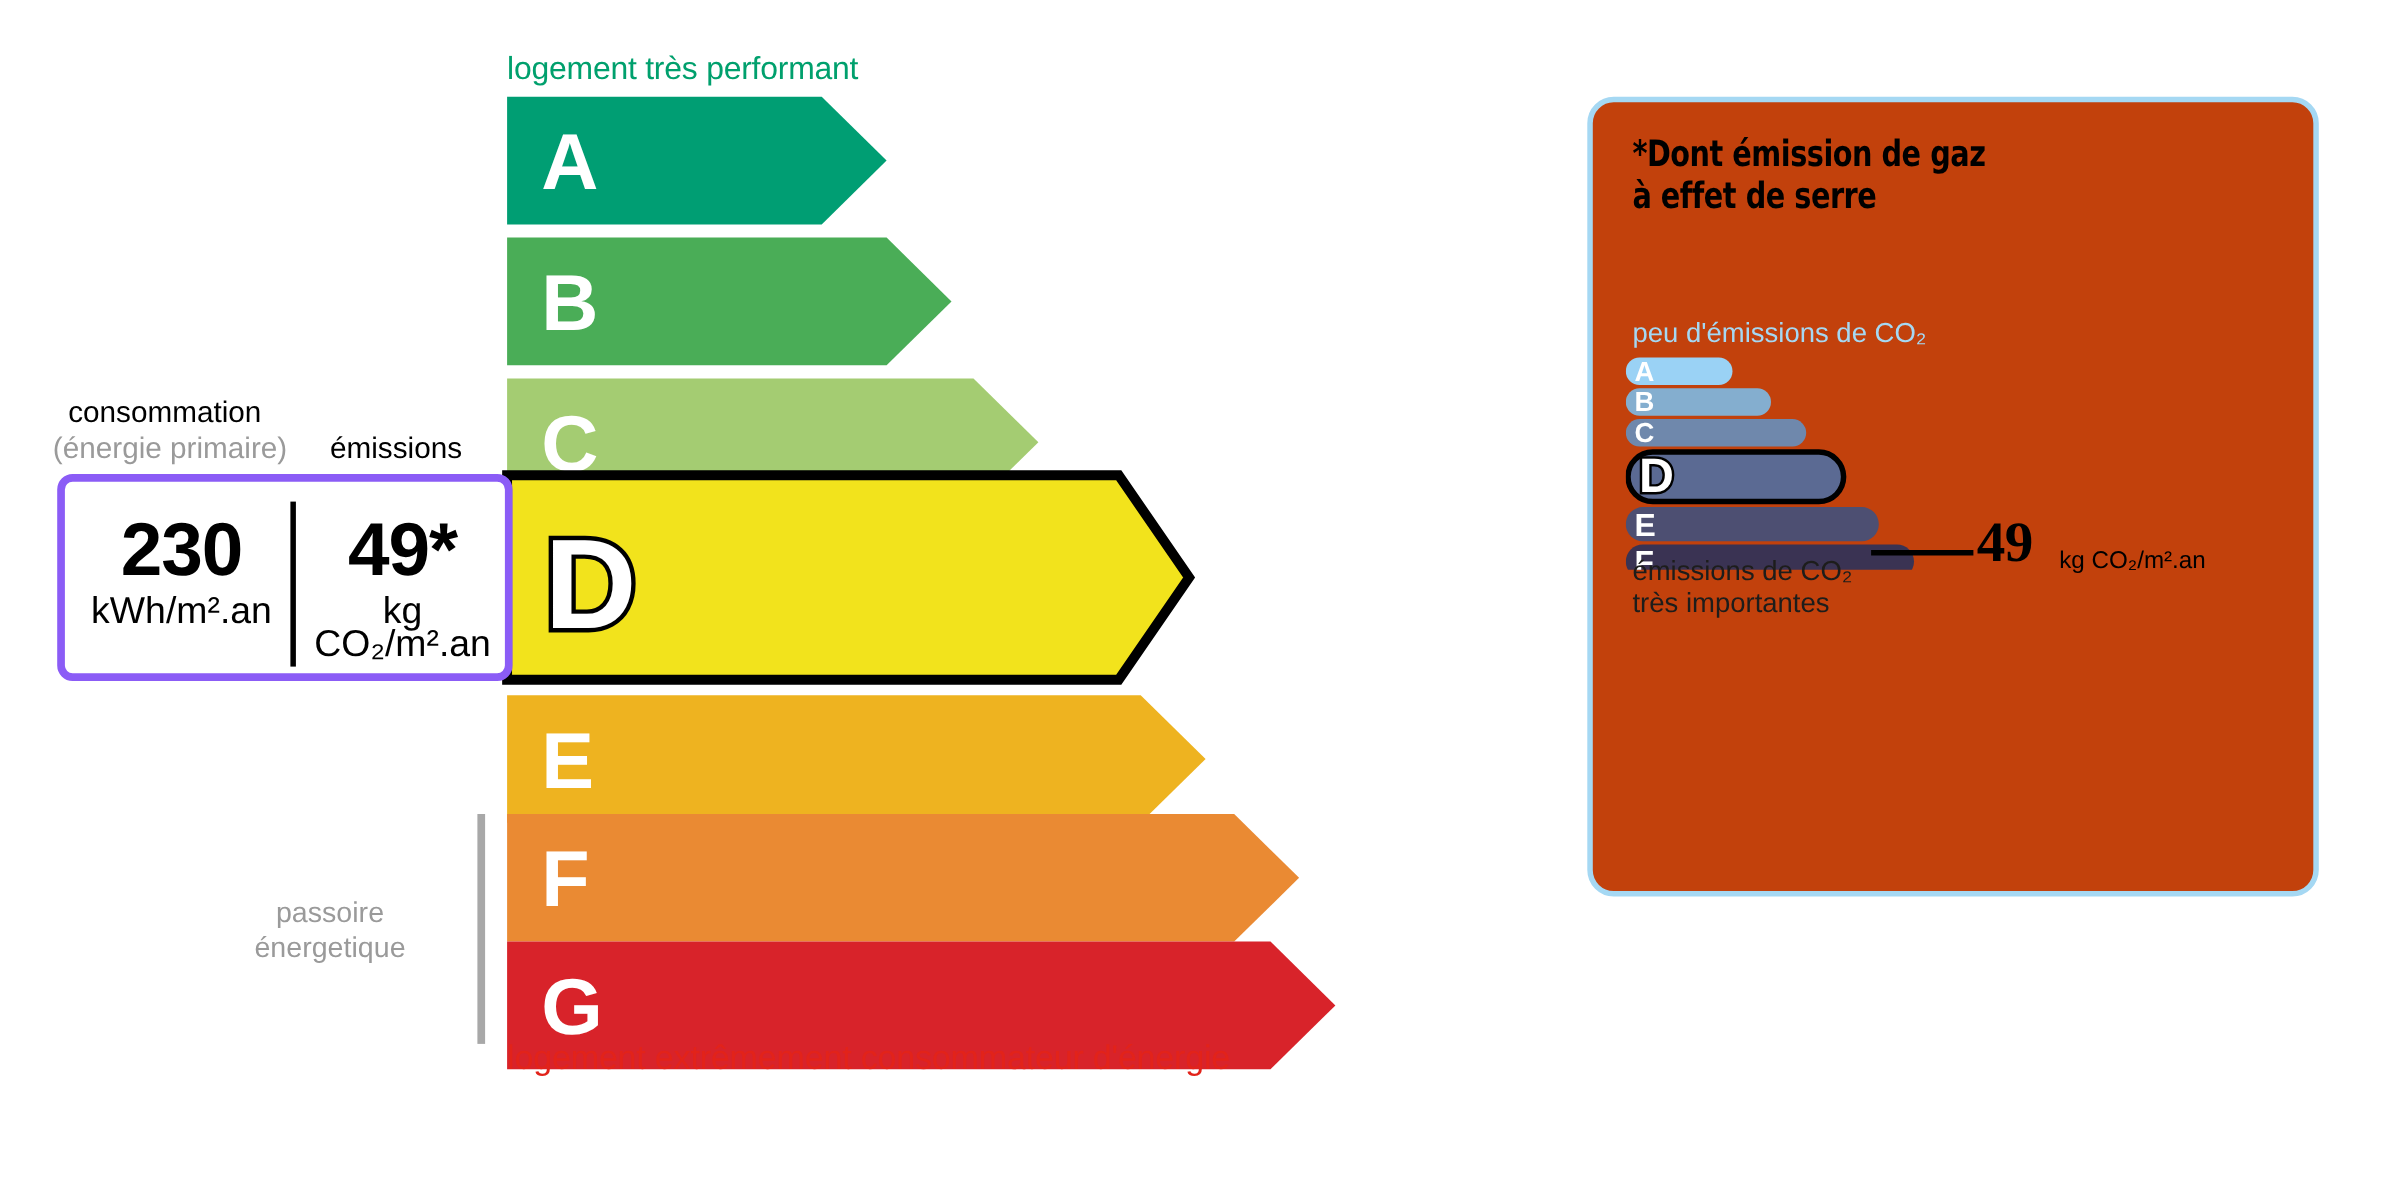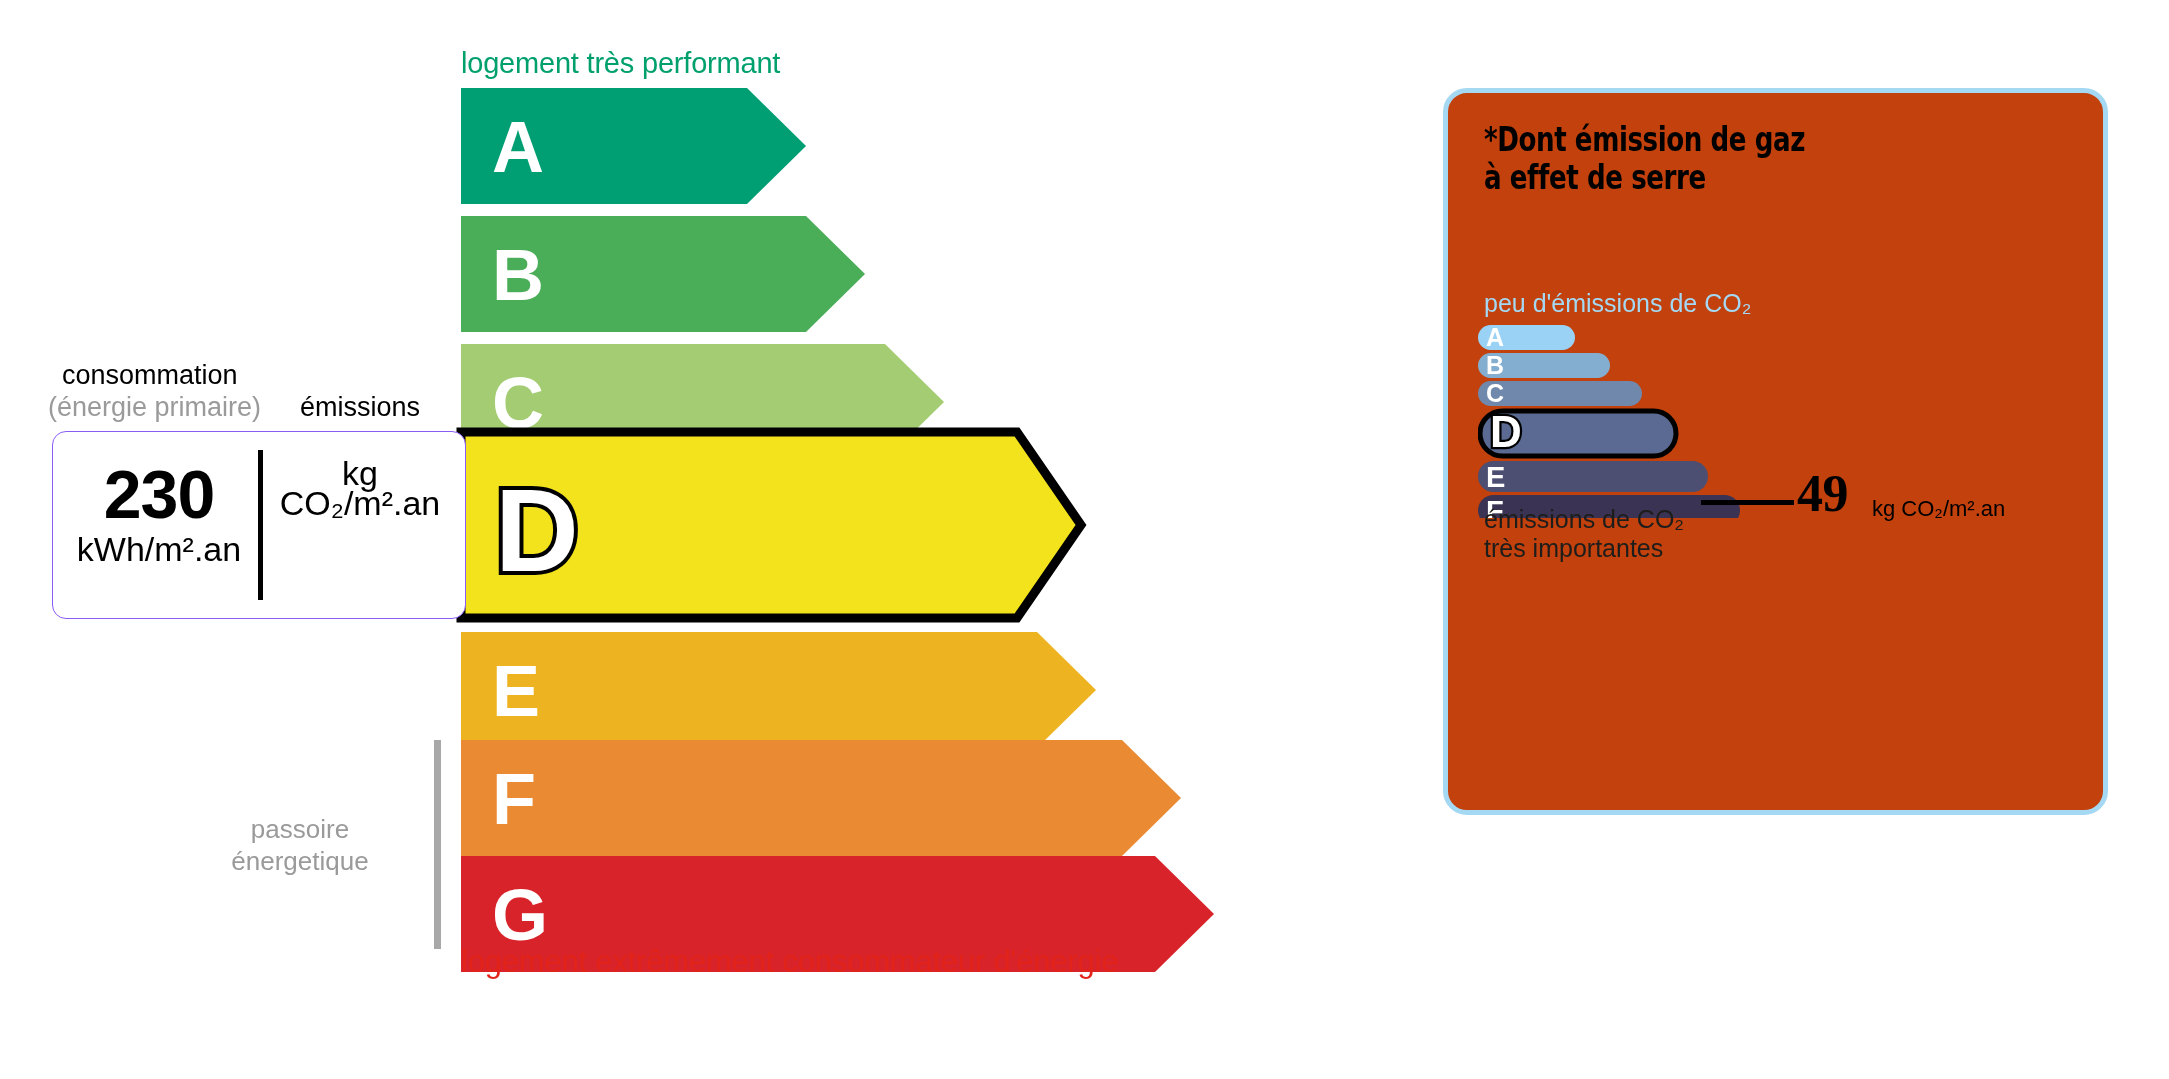--- a/index.html
+++ b/index.html
@@ -78,21 +78,21 @@
     text-align: center;
   }
 
   
   #value-box {
     position: absolute;
     left: 52px;
     top: 431px;
     width: 414px;
     height: 188px;
-    border: 1px solid #8b5cf6;
+    border: 7px solid #8b5cf6;
     border-radius: 14px;
     background: #ffffff;
     box-sizing: border-box;
     z-index: 5;
   }
   #value-box .divider {
     position: absolute;
     left: 205px;
     top: 18px;
     width: 5px;
@@ -278,20 +278,21 @@
     <div class="hdr-conso-sub">(énergie primaire)</div>
     <div class="hdr-emis">émissions</div>
 
     <div id="value-box">
       <div class="divider"></div>
       <div class="val-cell left">
         <div class="val-number">230</div>
         <div class="val-unit">kWh/m².an</div>
       </div>
       <div class="val-cell right">
+        <div class="val-number">49*</div>
         <div class="val-unit">kg CO₂/m².an</div>
       </div>
     </div>
   </div>
 
   <div id="co2-panel" style="border-color: rgb(165, 216, 243);">
 
     <div id="co2-title">*Dont émission de gaz
 à effet de serre</div>
 

